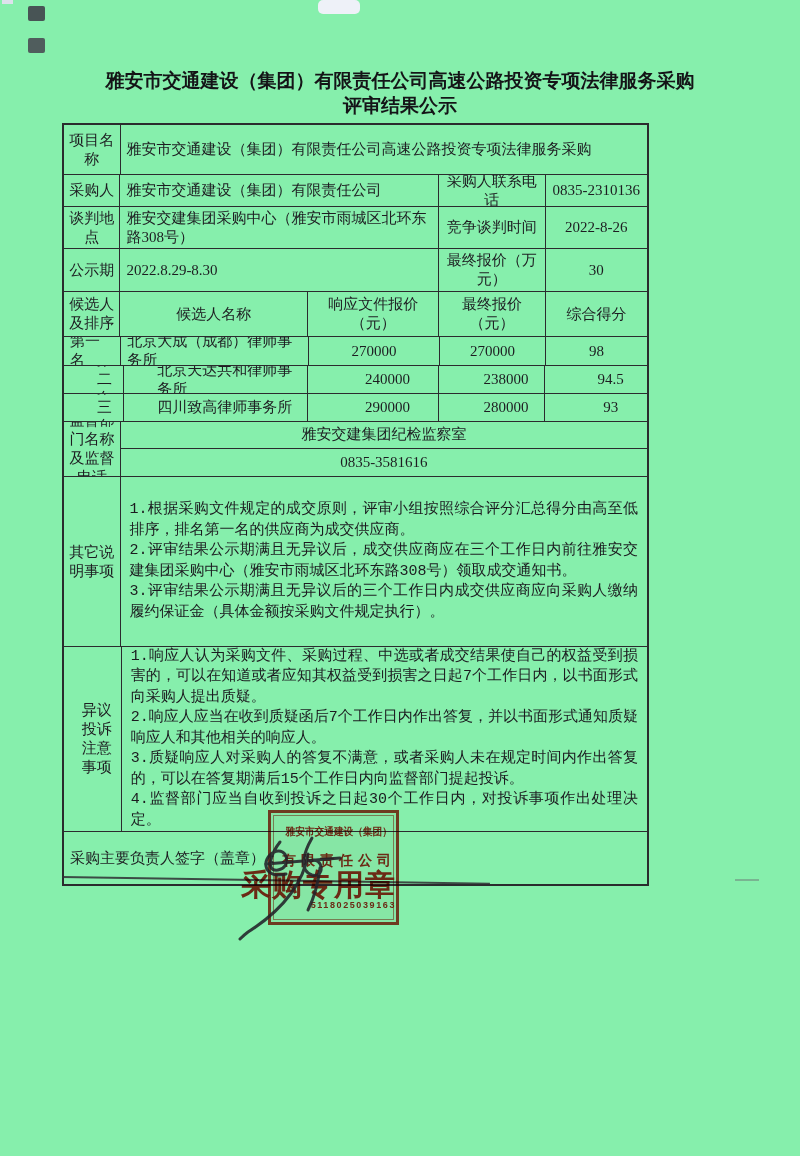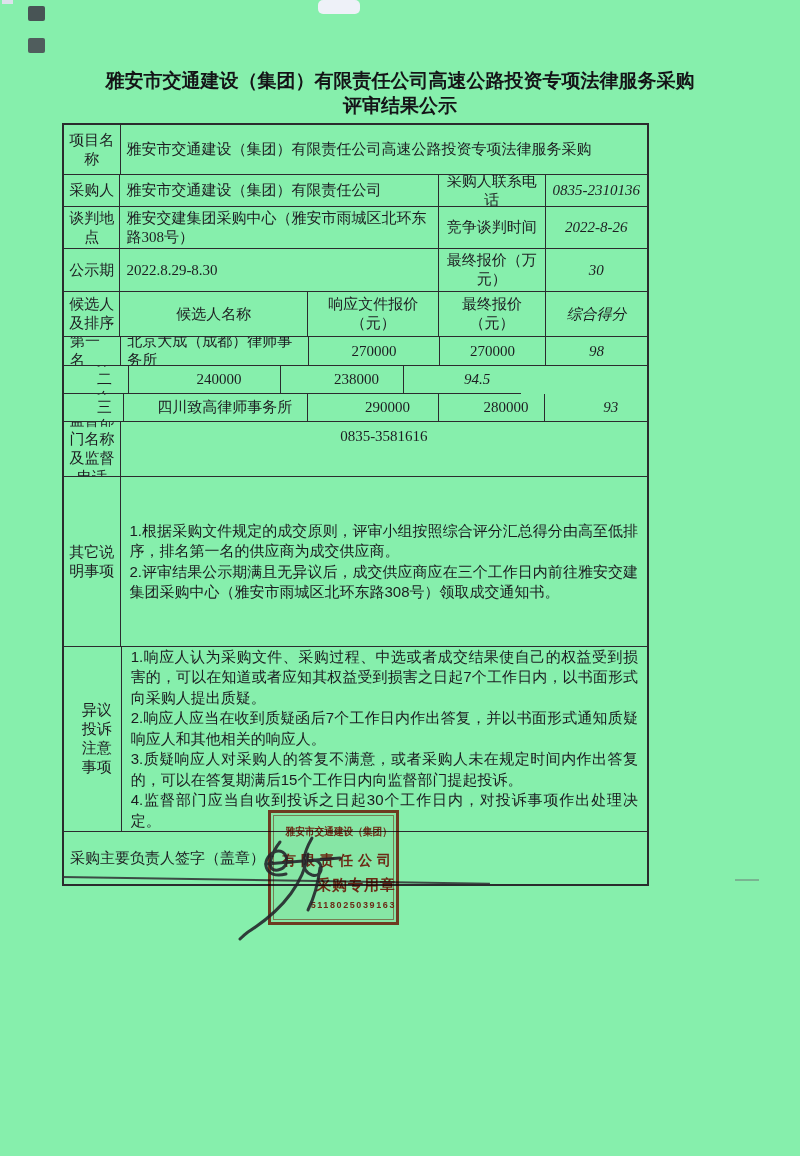--- a/index.html
+++ b/index.html
@@ -23,49 +23,49 @@
       display:flex;align-items:center;overflow:hidden;}
   .td.last{border-right:none;}
   .tr.bottom .td{border-bottom:none;}
   .lab{justify-content:flex-start;text-align:center;padding:0 2px;line-height:19px;
        flex-wrap:wrap;align-content:center;justify-content:center;}
   .val{padding:2px 6px;line-height:19px;}
   .ctr{justify-content:center;text-align:center;padding:2px 4px;line-height:19px;}
   .w-label{width:65px;}
   .w-val{width:370px;}
   .w-l2{width:123px;}
-  .w-v2{width:117px;font-style:italic;}
+  .w-v2{width:117px;}
   .w-name{width:218px;}
   .w-doc{width:152px;}
   .w-right{width:610px;}
   .h50{height:50px;}.h32{height:32px;}.h42{height:42px;}.h43{height:43px;}
   .h45{height:45px;}.h29{height:29px;}.h28{height:28px;padding-left:33px;}.h55{height:55px;}
   .h170{height:170px;}.h185{height:185px;padding-left:11px;}.h52{height:52px;}
   .sub-col{display:flex;flex-direction:column;width:610px;box-sizing:border-box;}
   .sub{box-sizing:border-box;display:flex;align-items:center;justify-content:center;height:28px;}
   .sub-top{border-bottom:1.5px solid #2b2b2e;height:27px;}
   .hdr2{display:flex;flex-direction:column;align-items:center;justify-content:center;line-height:19px;}
   .notes{display:flex;flex-direction:column;justify-content:center;align-items:flex-start;
-         padding:4px 9px;font-family:Liberation Sans, sans-serif;}
+         padding:4px 9px;font-family:Liberation Mono, monospace;}
   .para{line-height:20.5px;font-size:15px;text-align:justify;color:#1b1b1f;}
   .sig-row{padding-left:6px;font-size:15px;}
   
   .skewline{position:absolute;left:62px;top:876px;width:428px;height:2px;background:#2e2e31;
             transform:rotate(0.9deg);transform-origin:left center;opacity:.85;}
   .overshoot{position:absolute;left:735px;top:879px;width:24px;height:2px;background:#6a6d72;opacity:.45;}
   
   .stamp{position:absolute;left:268px;top:810px;width:131px;height:115px;
          border:3px solid rgba(203,38,22,.88);box-sizing:border-box;
          display:flex;flex-direction:column;align-items:flex-end;justify-content:center;
          mix-blend-mode:multiply;background:rgba(255,80,60,.05);
          font-family:"Liberation Sans","DejaVu Sans",sans-serif;color:rgba(200,33,18,.95);}
   .stamp-inner{position:absolute;inset:2px;border:1px solid rgba(203,38,22,.55);pointer-events:none;}
   .s1{font-size:10.5px;font-weight:700;white-space:nowrap;transform:scaleX(.92);line-height:13px;}
   .s2{font-size:14px;font-weight:700;letter-spacing:5px;padding-left:5px;line-height:17px;margin-top:14px;white-space:nowrap;}
-  .s3{font-size:15px;font-weight:700;letter-spacing:1px;line-height:27px;margin-top:2px;white-space:nowrap;}
+  .s3{font-size:30px;font-weight:700;letter-spacing:1px;line-height:27px;margin-top:2px;white-space:nowrap;}
   .s4{font-size:9px;font-weight:700;letter-spacing:1.6px;line-height:11px;margin-top:2px;white-space:nowrap;}
   .sig-svg{position:absolute;left:228px;top:828px;width:140px;height:118px;z-index:5;}
 </style>
 </head>
 <body>
 
 <div class="page">
 
   <div class="corner-chip"></div>
   <div class="mark mark-a"></div>
@@ -118,44 +118,47 @@
 
     <div class="tr">
       <div class="td val w-label h29">第一名</div>
       <div class="td val w-name h29">北京大成（成都）律师事务所</div>
       <div class="td ctr w-doc h29">270000</div>
       <div class="td ctr w-l2 h29">270000</div>
       <div class="td ctr last w-v2 h29">98</div>
     </div>
     <div class="tr">
       <div class="td val w-label h28">第二名</div>
+      <div class="td val w-name h28">北京天达共和律师事务所</div>
       <div class="td ctr w-doc h28">240000</div>
       <div class="td ctr w-l2 h28">238000</div>
       <div class="td ctr last w-v2 h28">94.5</div>
     </div>
     <div class="tr">
       <div class="td val w-label h28">第三名</div>
       <div class="td val w-name h28">四川致高律师事务所</div>
       <div class="td ctr w-doc h28">290000</div>
       <div class="td ctr w-l2 h28">280000</div>
       <div class="td ctr last w-v2 h28">93</div>
     </div>
 
     <div class="tr">
       <div class="td lab w-label h55">监督部门名称及监督电话</div>
       <div class="sub-col td last h55" style="padding:0;border-bottom:1.5px solid #2b2b2e;align-items:stretch;flex-direction:column;">
+        <div class="sub sub-top">雅安交建集团纪检监察室</div>
         <div class="sub">0835-3581616</div>
       </div>
     </div>
 
     <div class="tr">
       <div class="td lab w-label h170">其它说明事项</div>
       <div class="td last w-right h170 notes">
         <div class="para">1.根据采购文件规定的成交原则，评审小组按照综合评分汇总得分由高至低排序，排名第一名的供应商为成交供应商。</div>
         <div class="para">2.评审结果公示期满且无异议后，成交供应商应在三个工作日内前往雅安交建集团采购中心（雅安市雨城区北环东路308号）领取成交通知书。</div>
+        <div class="para">3.评审结果公示期满且无异议后的三个工作日内成交供应商应向采购人缴纳履约保证金（具体金额按采购文件规定执行）。</div>
       </div>
     </div>
 
     <div class="tr">
       <div class="td lab w-label h185">异议投诉注意事项</div>
       <div class="td last w-right h185 notes">
         <div class="para">1.响应人认为采购文件、采购过程、中选或者成交结果使自己的权益受到损害的，可以在知道或者应知其权益受到损害之日起7个工作日内，以书面形式向采购人提出质疑。</div>
         <div class="para">2.响应人应当在收到质疑函后7个工作日内作出答复，并以书面形式通知质疑响应人和其他相关的响应人。</div>
         <div class="para">3.质疑响应人对采购人的答复不满意，或者采购人未在规定时间内作出答复的，可以在答复期满后15个工作日内向监督部门提起投诉。</div>
         <div class="para">4.监督部门应当自收到投诉之日起30个工作日内，对投诉事项作出处理决定。</div>

